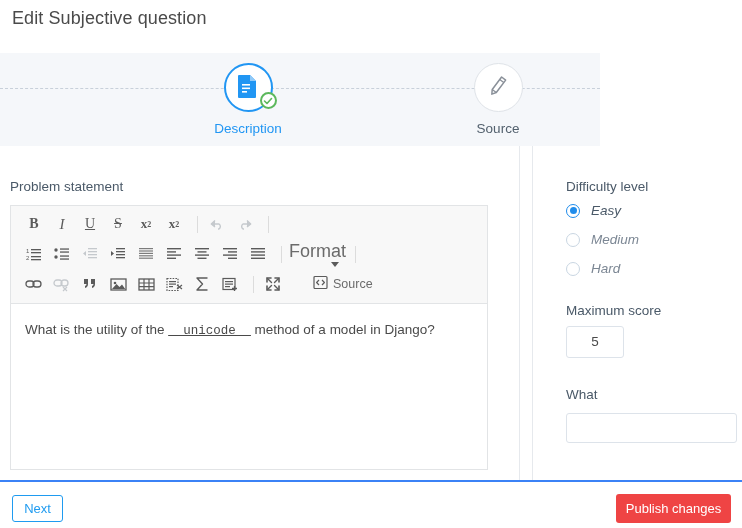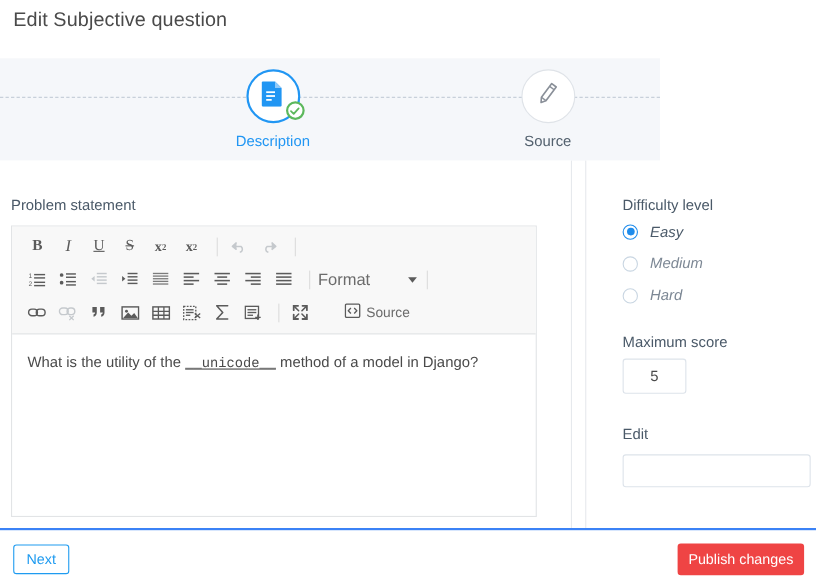--- a/index.html
+++ b/index.html
@@ -163,23 +163,24 @@
   .tb-bold   { font-weight: bold; font-size: 14px; font-family: "Liberation Serif", serif;}
   .tb-ital   { font-style: italic; font-size: 15px; font-family: "Liberation Serif", serif;}
   .tb-under  { text-decoration: underline; font-size: 14px; font-family: "Liberation Serif", serif;}
   .tb-strike { text-decoration: line-through; font-size: 14px; font-family: "Liberation Serif", serif;}
   .tb-sub, .tb-sup { font-size: 13px; font-weight: bold; font-family: "Liberation Serif", serif;}
   .tb-sub sub, .tb-sup sup { font-size: 8px; }
 
   .format-box {
     display: flex;
     align-items: center;
-    font-size: 15px;
+    font-size: 18px;
     color: #6b6b6b;
     margin-right: 2px;
+    flex-direction: column;
   }
   .format-caret {
     margin-left: 34px;
     width: 0; height: 0;
     border-left: 4px solid transparent;
     border-right: 4px solid transparent;
     border-top: 5px solid #5b5b5b;
   }
   .source-label {
     font-size: 12.5px;
@@ -569,20 +570,20 @@
     <span class="rl">Medium</span>
   </div>
   <div class="radio-row unchecked" style="top:115px;">
     <span class="rb"></span>
     <span class="rl">Hard</span>
   </div>
 
   <div class="field-label rp" style="top:157px;">Maximum score</div>
   <div class="score-input">5</div>
 
-  <div class="field-label rp" style="top:241px;">Edit</div>
+  <div class="field-label rp" style="top:241px;">What</div>
   <div class="tags-input"></div>
 </div>
 
 <div class="footer">
   <div class="btn-next">Next</div>
   <div class="btn-publish">Publish changes</div>
 </div>
 
 </body></html>

